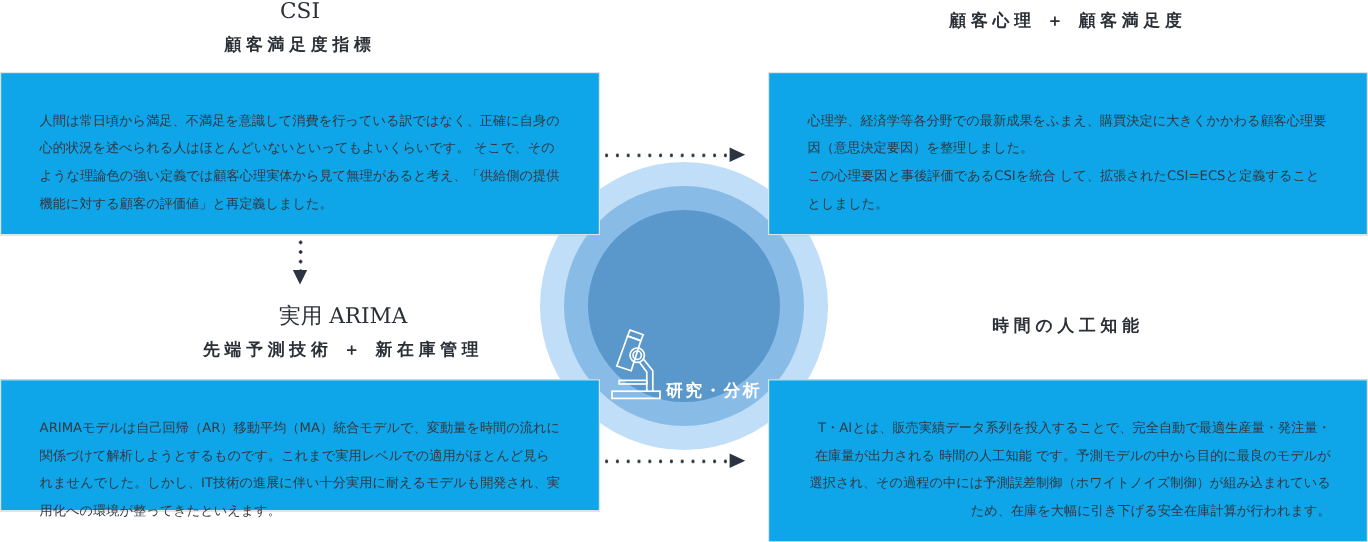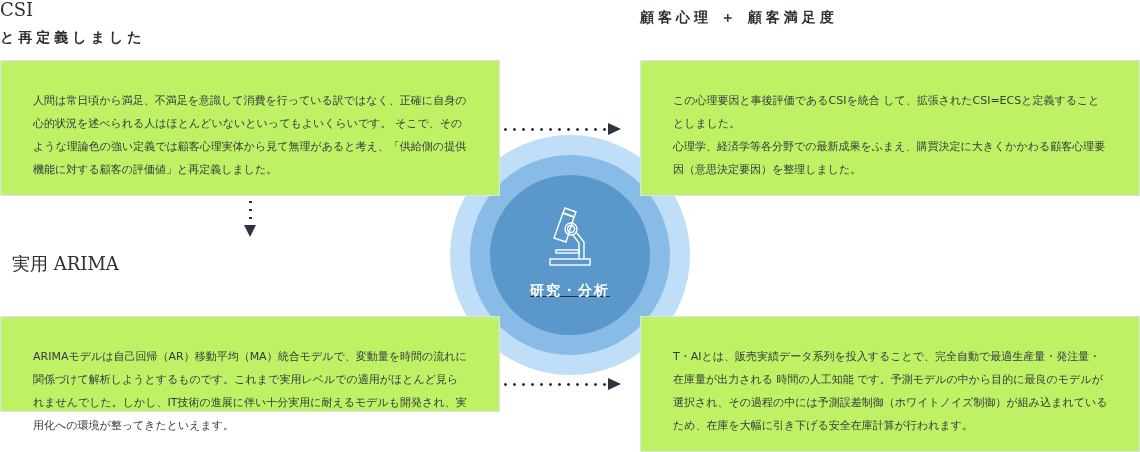--- a/index.html
+++ b/index.html
@@ -20,73 +20,72 @@
       border-radius: 50%;
     }
     .c-outer { left: 450px; top: 135px; width: 240px; height: 240px; background: #c0def8; }
     .c-mid   { left: 470px; top: 155px; width: 200px; height: 200px; background: #88bce6; }
     .c-inner { left: 490px; top: 175px; width: 160px; height: 160px; background: #5a98cc; }
 
     .center-content {
       position: absolute;
       left: 490px; top: 175px; width: 160px; height: 160px;
       display: flex;
-      flex-direction: column;
-      align-items: center;
+      flex-direction: row;
+      align-items: flex-end;
       justify-content: center;
-      text-decoration: underline;
     }
     .microscope { width: 50px; height: 66px; margin-top: -8px; }
     .center-label {
       color: #ffffff;
       font-size: 14px;
       letter-spacing: 2px;
       margin-top: 14px;
       font-weight: bold;
     }
 
     .section-title {
       position: absolute;
-      text-align: left;
+      text-align: center;
       width: 500px;
     }
     .title-en {
       font-family: "DejaVu Serif", "Liberation Serif", serif;
       font-size: 18px;
       color: #2b2f36;
       line-height: 20px;
     }
     .title-jp {
       font-size: 14px;
       font-weight: bold;
       letter-spacing: 4px;
       color: #2b2f36;
       margin-top: 9px;
     }
     .t-csi  { left: 0;   top: 0; }
     .t-ecs  { left: 640px; top: 0; }
-    .t-arima{ left: 12px;   top: 254px; }
+    .t-arima{ left: 0;   top: 254px; padding-left: 36px; }
     .t-tai  { left: 640px; top: 254px; }
 
     .box {
       position: absolute;
       width: 500px;
-      background: #bef264;
+      background: #0ea5e9;
       border: 1px solid #dbe4ec;
       box-sizing: border-box;
       padding: 28px 30px 0 32px;
       font-size: 11px;
       line-height: 23px;
       color: #333840;
     }
     .box p { margin: 0; }
     .b-csi   { left: 0;     top: 60px;  height: 136px; }
     .b-ecs   { left: 640px; top: 60px;  height: 136px; }
-    .b-arima { left: 0;     top: 316px; height: 96px; }
-    .b-tai   { left: 640px; top: 316px; height: 136px; }
+    .b-arima { left: 0;     top: 316px; height: 110px; }
+    .b-tai   { left: 640px; top: 316px; height: 136px; text-align: right; }
 
     .arrow-h {
       position: absolute;
       height: 8px;
     }
     .arrow-h .dots {
       position: absolute;
       left: 0; top: 2px;
       width: 107px; height: 3px;
       background-image: radial-gradient(circle, #2b3440 1.3px, transparent 1.5px);
@@ -148,42 +147,44 @@
 
     <rect x="11" y="48" width="23" height="3"></rect>
 
     <rect x="5" y="57" width="40" height="6"></rect>
   </svg>
   <div class="center-label">研究・分析</div>
 </div>
 
 <div class="section-title t-csi">
   <div class="title-en">CSI</div>
-  <div class="title-jp">と再定義しました</div>
+  <div class="title-jp">顧客満足度指標</div>
 </div>
 <div class="box b-csi">
   <p>人間は常日頃から満足、不満足を意識して消費を行っている訳ではなく、正確に自身の心的状況を述べられる人はほとんどいないといってもよいくらいです。 そこで、そのような理論色の強い定義では顧客心理実体から見て無理があると考え、「供給側の提供機能に対する顧客の評価値」と再定義しました。</p>
 </div>
 
 <div class="section-title t-ecs">
   <div class="title-jp">顧客心理 ＋ 顧客満足度</div>
 </div>
 <div class="box b-ecs">
+  <p>心理学、経済学等各分野での最新成果をふまえ、購買決定に大きくかかわる顧客心理要因（意思決定要因）を整理しました。</p>
   <p>この心理要因と事後評価であるCSIを統合 して、拡張されたCSI=ECSと定義することとしました。</p>
-  <p>心理学、経済学等各分野での最新成果をふまえ、購買決定に大きくかかわる顧客心理要因（意思決定要因）を整理しました。</p>
 </div>
 
 <div class="section-title t-arima">
   <div class="title-en">実用 ARIMA</div>
+  <div class="title-jp">先端予測技術 ＋ 新在庫管理</div>
 </div>
 <div class="box b-arima">
   <p>ARIMAモデルは自己回帰（AR）移動平均（MA）統合モデルで、変動量を時間の流れに関係づけて解析しようとするものです。これまで実用レベルでの適用がほとんど見られませんでした。しかし、IT技術の進展に伴い十分実用に耐えるモデルも開発され、実用化への環境が整ってきたといえます。</p>
 </div>
 
 <div class="section-title t-tai">
+  <div class="title-jp">時間の人工知能</div>
 </div>
 <div class="box b-tai">
   <p>T・AIとは、販売実績データ系列を投入することで、完全自動で最適生産量・発注量・在庫量が出力される 時間の人工知能 です。予測モデルの中から目的に最良のモデルが選択され、その過程の中には予測誤差制御（ホワイトノイズ制御）が組み込まれているため、在庫を大幅に引き下げる安全在庫計算が行われます。</p>
 </div>
 
 <div class="arrow-h a-top">
   <div class="dots"></div>
   <div class="head"></div>
 </div>
 <div class="arrow-v">

